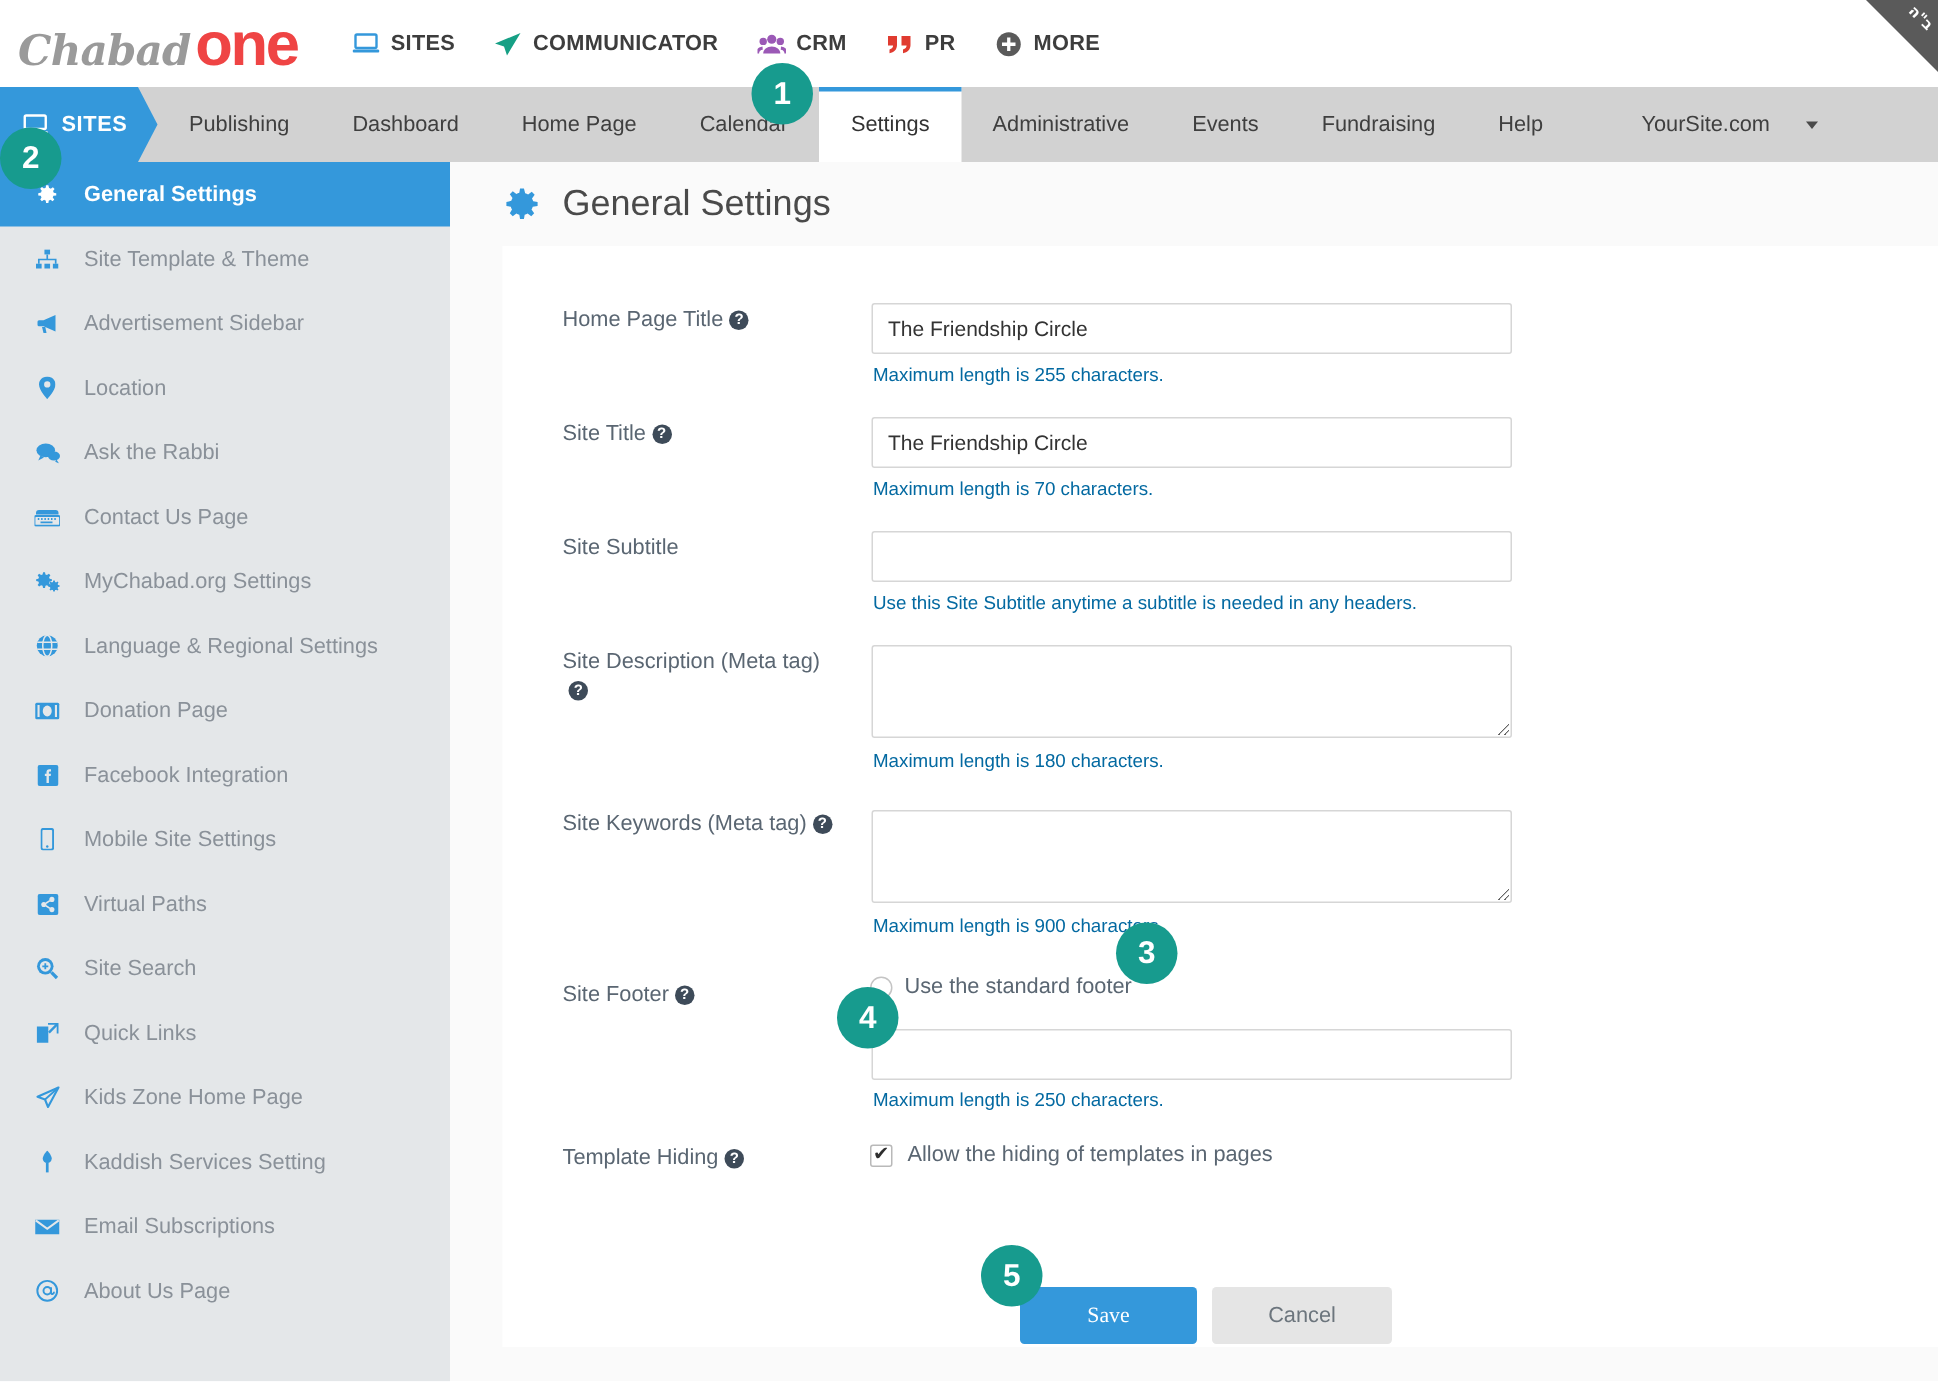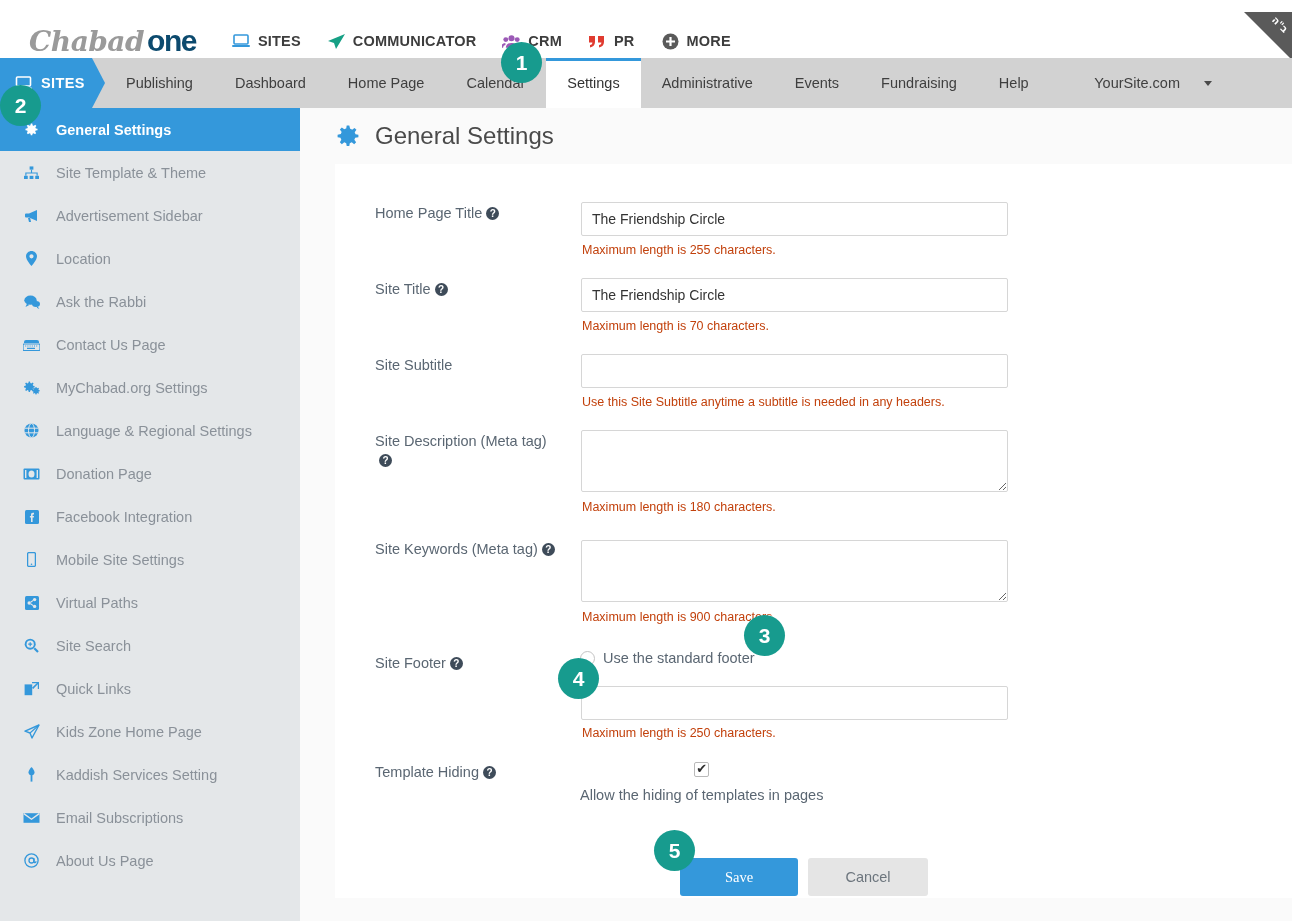--- a/index.html
+++ b/index.html
@@ -7,32 +7,32 @@
     margin: 0; padding: 0;
     width: 1292px; height: 921px;
     font-family: "Liberation Sans", sans-serif;
     background: #ffffff;
     overflow: hidden;
   }
   #app { position: relative; width: 1292px; height: 921px; overflow: hidden; background:#fff; }
 
   
   .topbar {
-    position: absolute; top: 12px; left: 0; width: 1292px; height: 58px;
-    background: #ffffff; display: flex; align-items: center; padding-left: 17px;
+    position: absolute; top: 0; left: 0; width: 1292px; height: 58px;
+    background: #ffffff; display: flex; align-items: center;
   }
   .logo { margin-left: 12px; display: flex; align-items: baseline; }
   .logo .chabad {
     font-family: "DejaVu Serif", serif;
     font-style: italic; font-weight: bold; font-size: 28px;
     color: #9a9a9a; letter-spacing: -0.5px;
   }
   .logo .one {
     font-family: "Liberation Sans", sans-serif;
-    font-weight: bold; font-size: 30px; color: #0c4a6e;
+    font-weight: bold; font-size: 41px; color: #ef4444;
     letter-spacing: -1.5px; margin-left: 3px; text-align: center;
   }
   .topnav { display: flex; align-items: center; margin-left: 36px; gap: 26px; }
   .topnav-item {
     display: flex; align-items: center; gap: 7px;
     font-size: 14.5px; font-weight: bold; color: #3d3d3d;
     letter-spacing: 0.2px; cursor: pointer; text-transform: uppercase;
   }
   .tn-ico { display: inline-flex; align-items: center; justify-content: center; width: 19px; height: 17px; }
 
@@ -138,21 +138,21 @@
     border: 1px solid #d6d6d6; background: #fff; border-radius: 2px;
     font-size: 14px; color: #333; padding: 0 10px;
     font-family: "Liberation Sans", sans-serif; outline: none;
   }
   .f-area {
     position: absolute; width: 427px; border: 1px solid #d6d6d6; background:#fff;
     border-radius: 2px; font-size: 14px; color: #333; padding: 7px 10px;
     font-family: "Liberation Sans", sans-serif; outline: none; resize: vertical;
   }
   .f-hint {
-    position: absolute; font-size: 12.5px; color: #c2410c;
+    position: absolute; font-size: 12.5px; color: #0369a1;
   }
 
   .radio-row { position: absolute; display: flex; align-items: center; gap: 10px; flex-direction: column; }
   .radio-opt { display: flex; align-items: center; gap: 8px; cursor: pointer; font-size: 14.5px; color: #5a6672; }
   .rd {
     width: 15px; height: 15px; border-radius: 50%;
     border: 1px solid #c4c4c4; background: #fff; position: relative; flex: 0 0 15px;
   }
   .rd.on { background: #f2f2f2; border-color: #b0b0b0; }
   .rd.on::after {
@@ -554,21 +554,21 @@
           <span class="rd on"></span>
           <span>Use a custom footer</span>
         </label>
       </div>
       <input class="f-input" style="left: 246px; top: 522px;" value="">
       <div class="f-hint" style="left:247px; top:562px;">Maximum length is 250 characters.</div>
 
       <div class="f-label" style="left:40px; top:599px;">
         <span>Template Hiding</span><span class="qmark">?</span>
       </div>
-      <label class="check-row" style="left:245px; top:598px;flex-direction:column;">
+      <label class="check-row" style="left:245px; top:598px;">
         <span class="cb on"></span>
         <span class="check-lbl">Allow the hiding of templates in pages</span>
       </label>
 
       <button class="btn btn-save" style="left:345px; top:694px;font-family:Liberation Serif, serif;">Save</button>
       <button class="btn btn-cancel" style="left:473px; top:694px;">Cancel</button>
 
     </div>
   </div>
 

